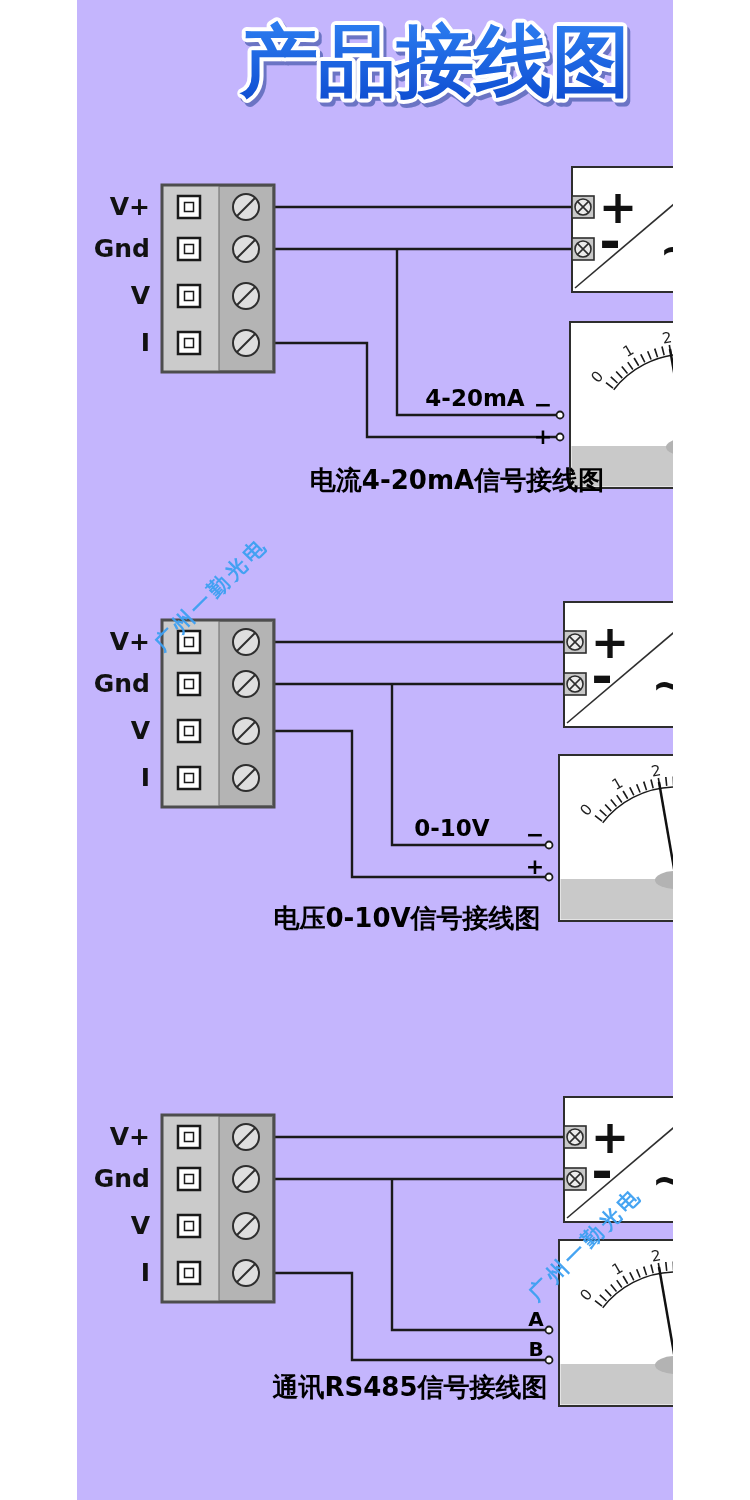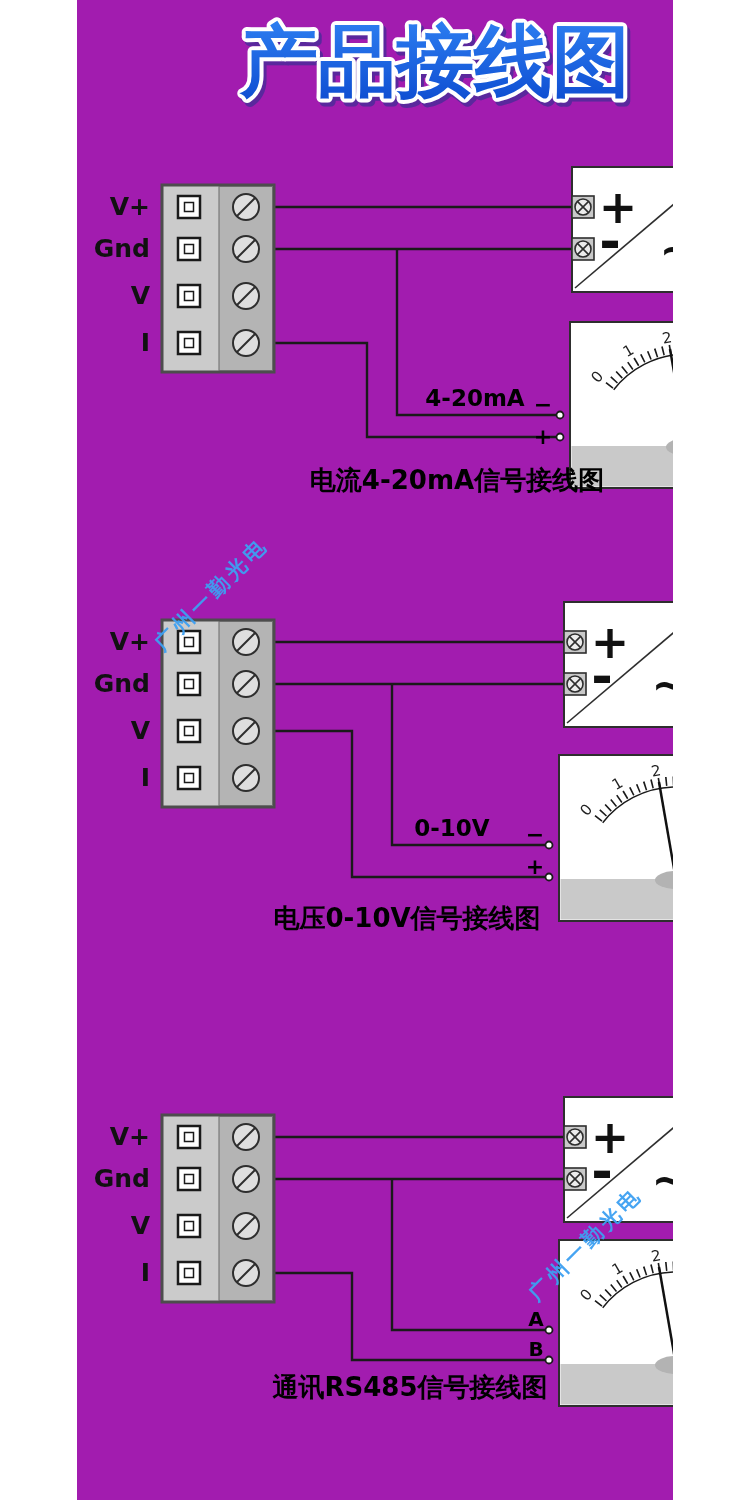--- a/index.html
+++ b/index.html
@@ -1,17 +1,17 @@
 <!DOCTYPE html>
 <html><head>
 <meta charset="utf-8">
 <style>
   html,body{margin:0;padding:0;background:#ffffff;}
   body{font-family:"DejaVu Sans","Liberation Sans",sans-serif;}
-  .page{position:relative;width:596px;height:1500px;background:#a21caf;margin:0 auto;overflow:hidden;}
+  .page{position:relative;width:596px;height:1500px;background:#c4b5fd;margin:0 auto;overflow:hidden;}
   svg{display:block;}
   text{user-select:none;}
   .wire{fill:none;stroke:#1a1a1a;stroke-width:2.4;}
   .term-circle{fill:#ffffff;stroke:#1a1a1a;stroke-width:1.8;}
   .caption{font-size:26px;font-weight:bold;fill:#000;text-anchor:middle;}
   .siglabel{font-size:23px;font-weight:bold;fill:#000;text-anchor:middle;}
   .pm{font-size:22px;font-weight:bold;fill:#000;text-anchor:middle;}
   .ab{font-size:20px;font-weight:bold;fill:#000;text-anchor:middle;}
   .tlabel{font-size:25px;font-weight:bold;fill:#111;text-anchor:end;}
   .supply-sign{font-weight:bold;fill:#111;text-anchor:middle;}

